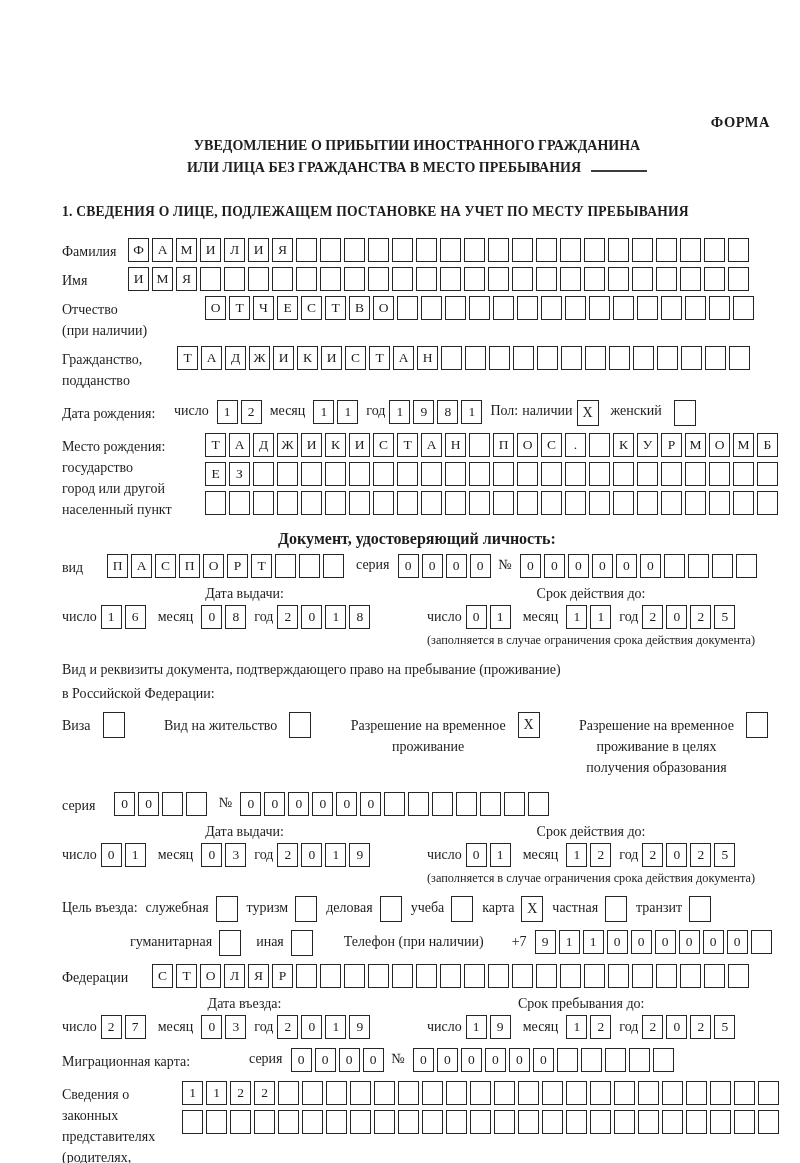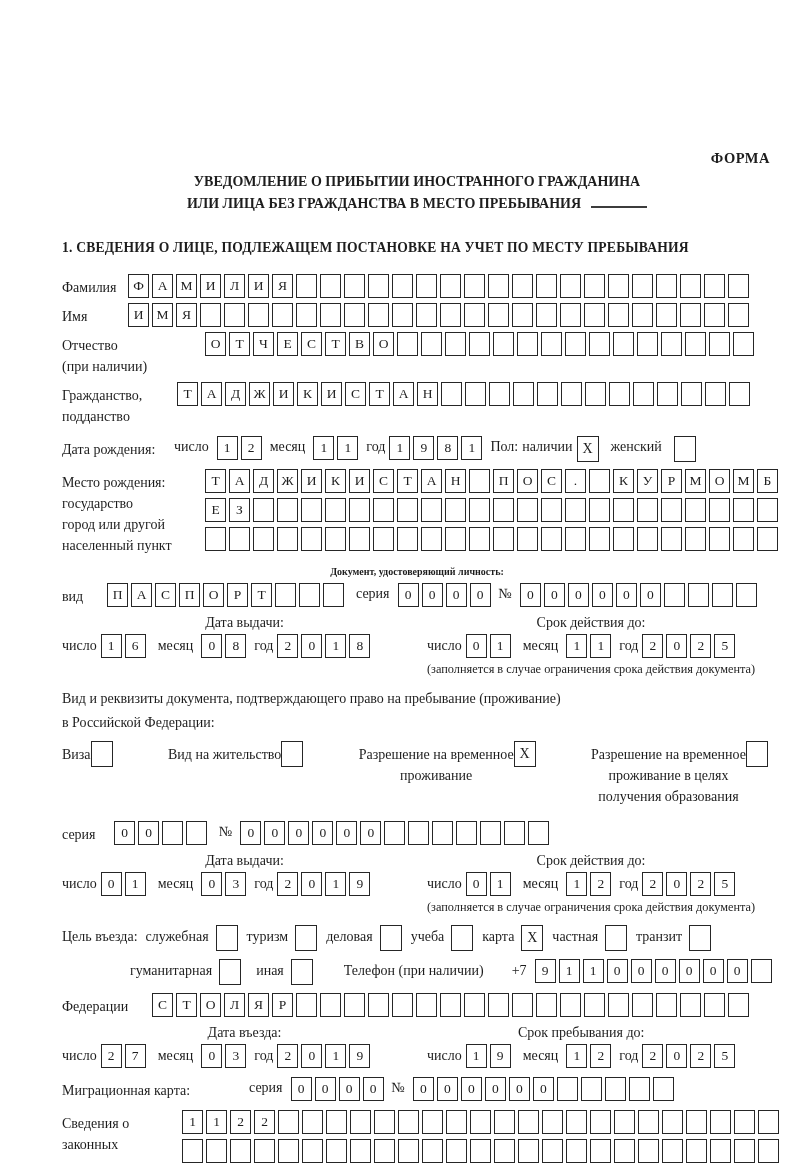--- a/index.html
+++ b/index.html
@@ -8,21 +8,21 @@
     width:800px; height:1163px; overflow:hidden;
     font-family:"Liberation Serif", serif;
     font-size:14px; color:#1d1d1d;
   }
   .page { width:800px; height:1163px; padding:38px 28px 20px 62px; position:relative; }
   .pre { white-space:pre-line; }
 
   
   .hdr { position:absolute; left:618px; top:40px; width:180px; font-size:12.8px; line-height:1.45; }
   .hdr .amend { margin-top:4px; }
-  .forma { text-align:right; font-weight:bold; font-size:14.5px; margin-top:112px; padding-right:2px; letter-spacing:.5px; }
+  .forma { text-align:right; font-weight:bold; font-size:14.5px; margin-top:76px; padding-right:2px; letter-spacing:.5px; }
 
   .title { text-align:center; font-weight:bold; font-size:14px; line-height:1.55; margin-top:4px; }
   .title-underline { display:inline-block; width:56px; border-bottom:2.2px solid #3c3c3c; margin-left:10px; vertical-align:baseline; }
 
   .sec-heading { font-weight:bold; font-size:13.6px; margin-top:26px; letter-spacing:.2px; }
 
   
   .cells { display:inline-flex; gap:3px; vertical-align:middle; }
   .cell {
     width:21px; height:24px; flex:none;
@@ -39,34 +39,34 @@
 
   .row { display:flex; align-items:flex-start; margin-top:5px; }
   .lbl { flex:none; padding-top:3px; line-height:1.5; }
   .w66 { width:66px; } .w115 { width:115px; } .w143 { width:143px; }
   .w120 { width:120px; } .w90 { width:90px; } .w45 { width:45px; }
   .stack { display:flex; flex-direction:column; gap:5px; }
 
   .inline-lbl { padding-top:3px; }
   .gap4 { margin-left:4px; } .gap8 { margin-left:8px; } .gap12 { margin-left:12px; }
 
-  .center-bold { text-align:center; font-weight:bold; font-size:10px; margin-top:10px; }
+  .center-bold { text-align:center; font-weight:bold; font-size:16px; margin-top:10px; }
 
   .dates-row { display:flex; margin-top:8px; }
   .date-col { display:flex; flex-direction:column; }
   .date-col.left { width:365px; }
   .date-heading { text-align:center; margin-bottom:3px; }
   .date-line { display:flex; align-items:flex-start; }
   .date-line .inline-lbl { padding-top:4px; }
   .small-note { font-size:12.3px; text-align:right; margin-top:4px; padding-right:0; }
 
   .para { margin-top:10px; line-height:1.7; }
 
   .opts { display:flex; justify-content:space-between; margin-top:6px; padding-right:4px; }
-  .opt { display:flex; align-items:flex-start; gap:0; }
+  .opt { display:flex; align-items:flex-start; gap:12px; }
   .opt .olbl { padding-top:3px; line-height:1.5; }
   .opt .centered { text-align:center; }
 
   .purpose-row { display:flex; align-items:flex-start; margin-top:8px; flex-wrap:nowrap; }
   .purpose { display:flex; align-items:flex-start; gap:7px; margin-right:9px; }
   .purpose .plbl { padding-top:4px; }
 </style>
 </head>
 <body>
 

